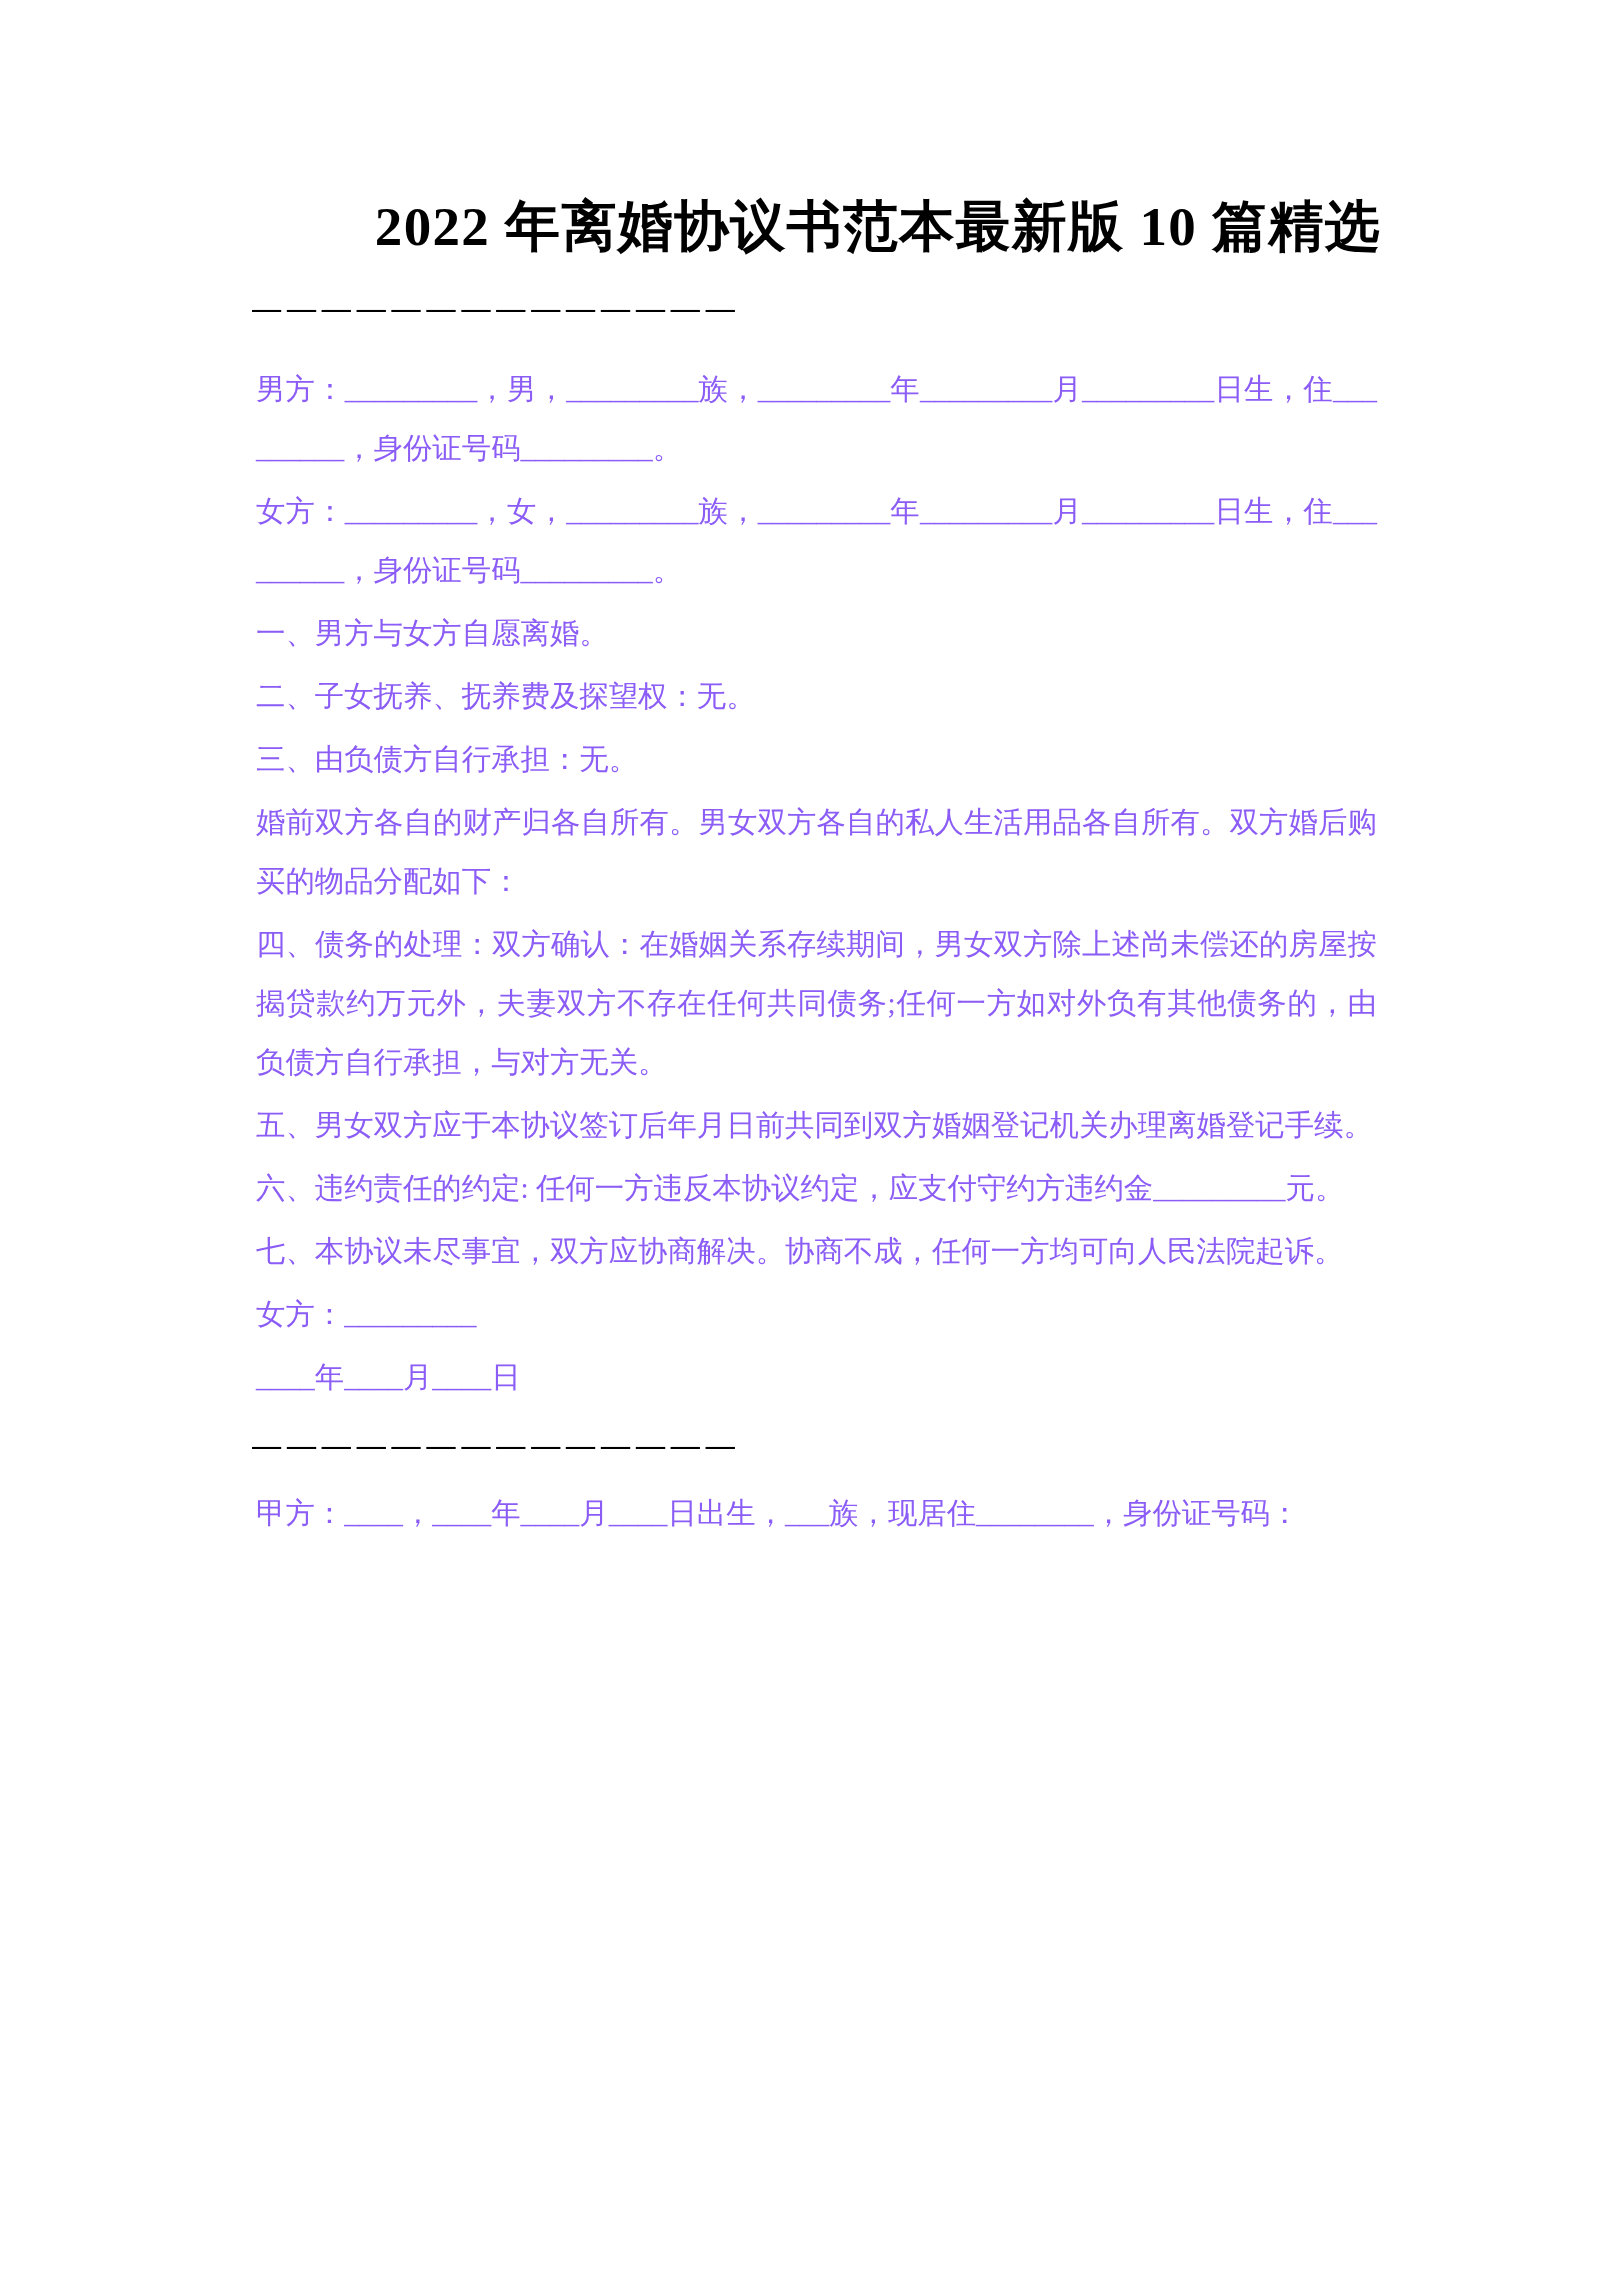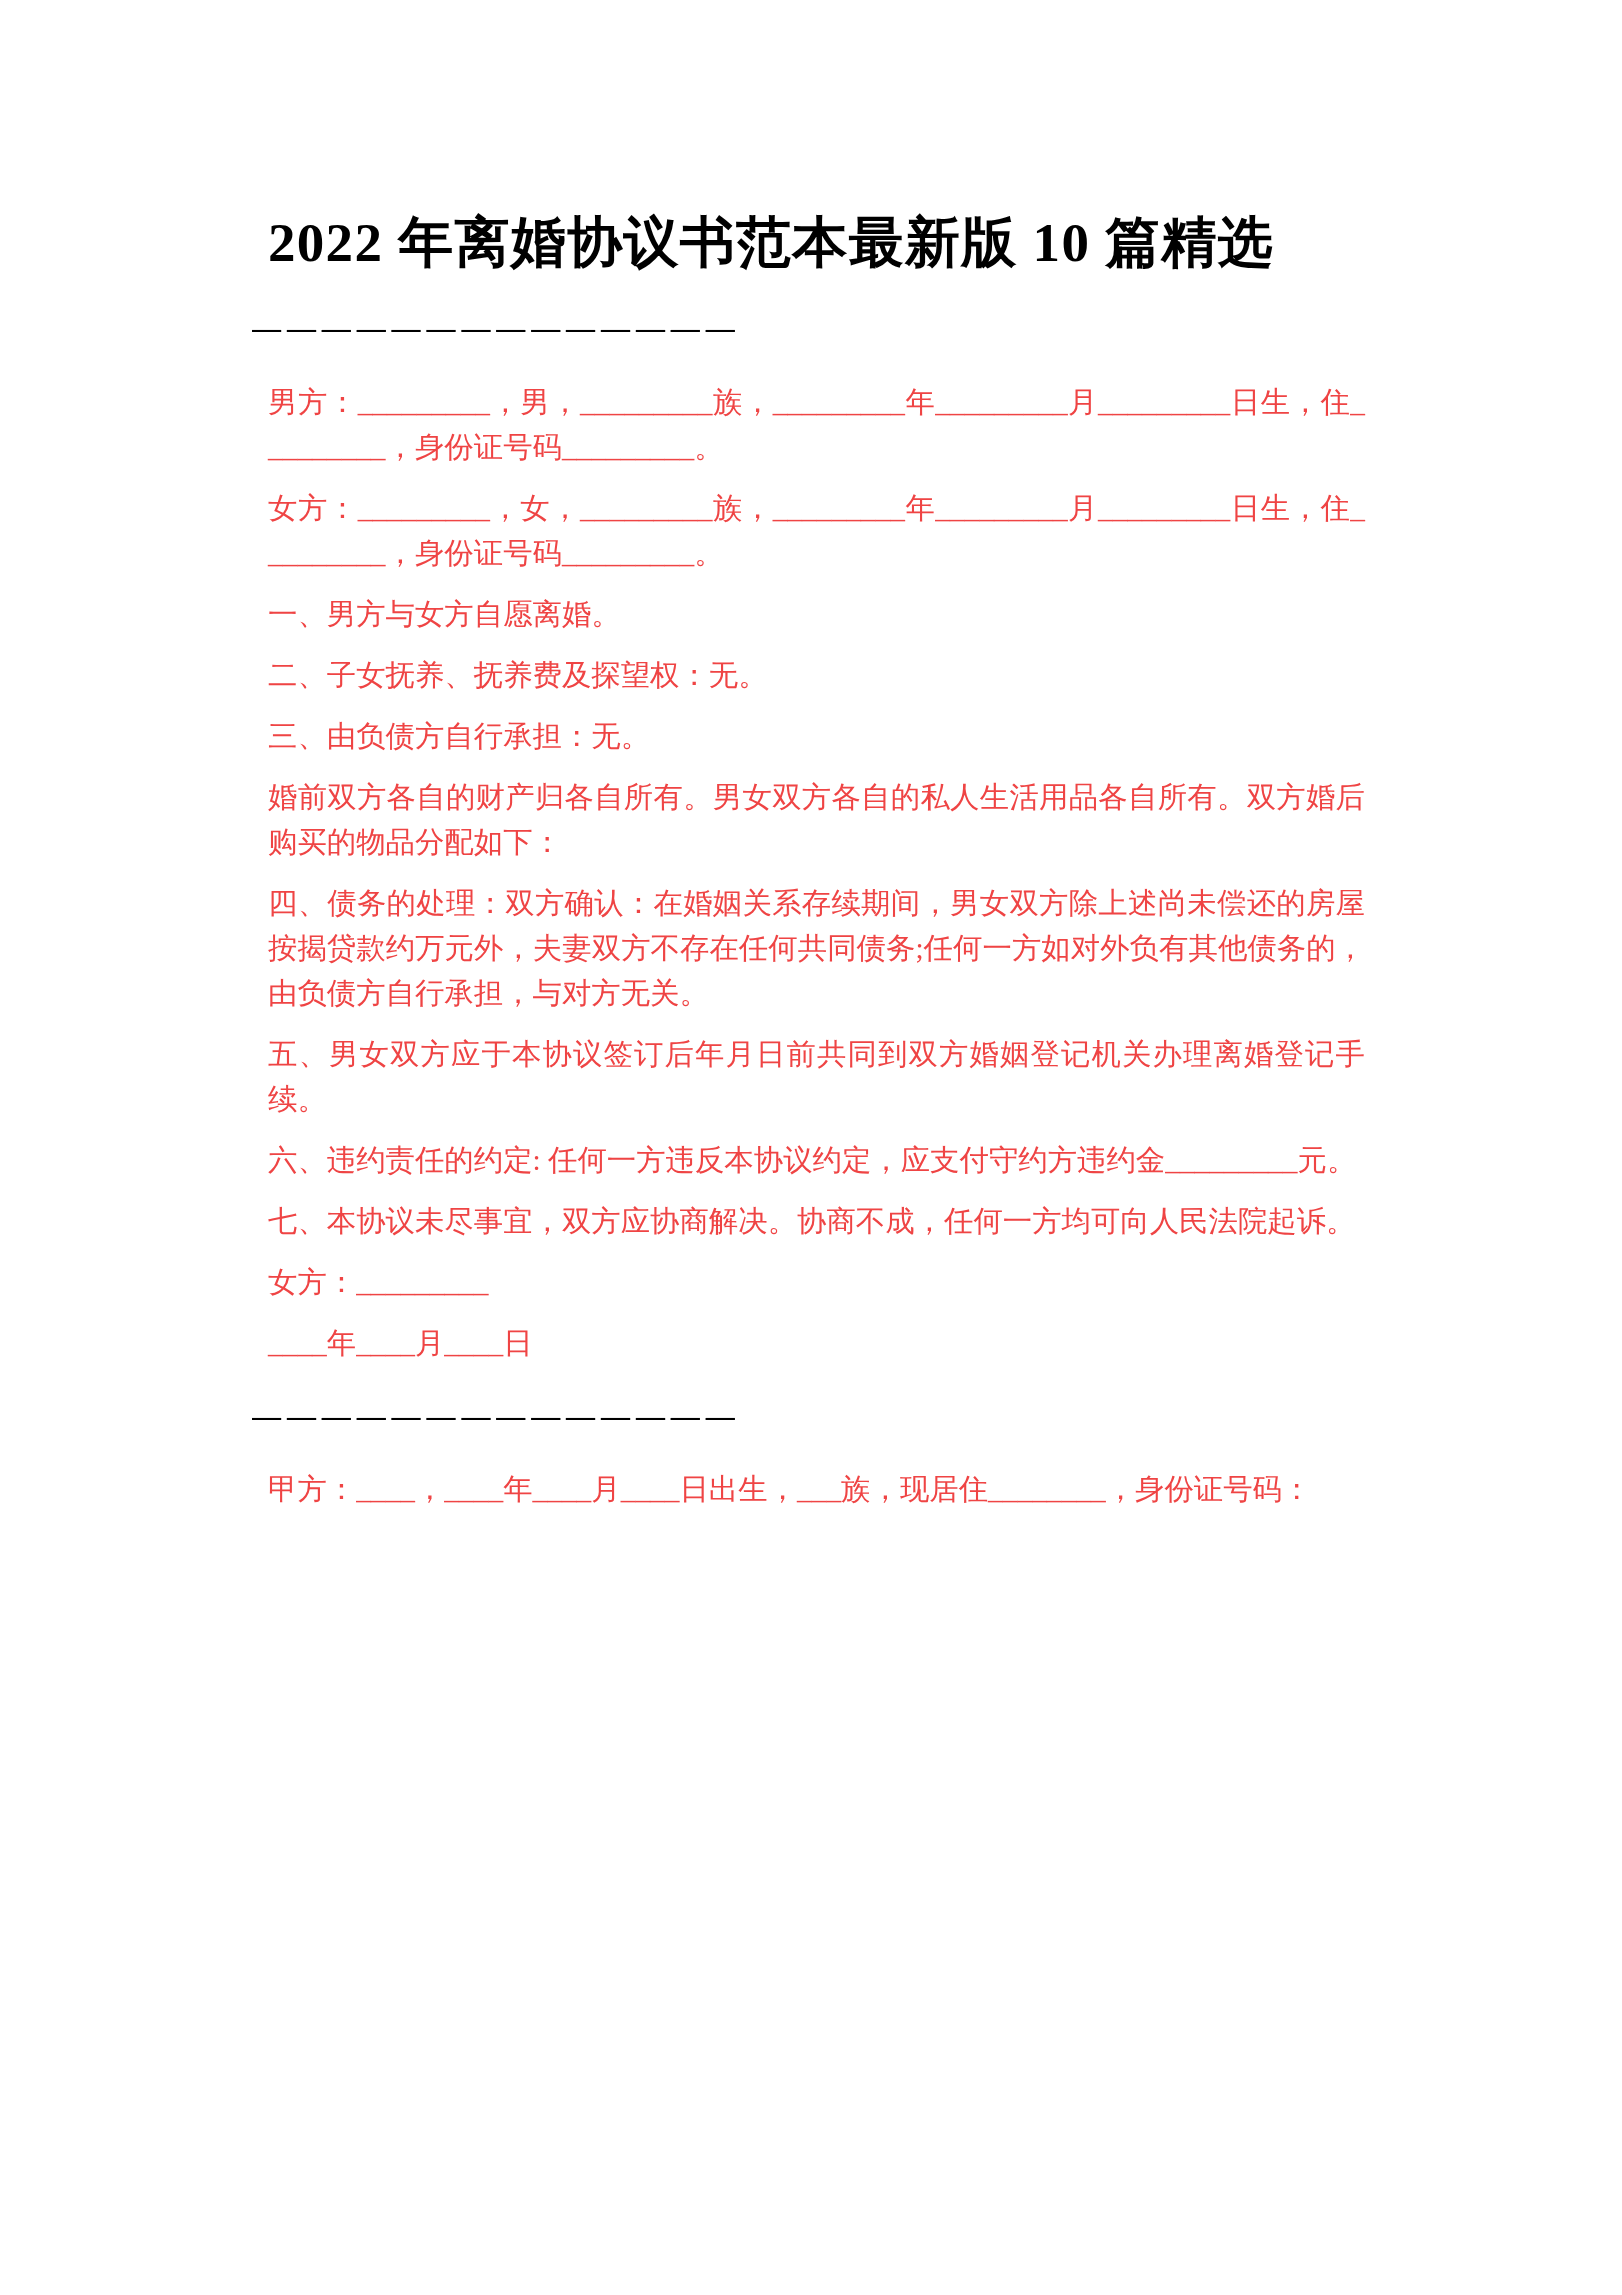--- a/index.html
+++ b/index.html
@@ -13,48 +13,48 @@
     height: 2295px;
     background: #ffffff;
     overflow: hidden;
     font-family: "Liberation Serif", "DejaVu Serif", serif;
     color: #000000;
   }
   .content {
     padding: 193px 242px 0 252px;
   }
   .doc-title {
-    margin: 16px;
+    margin: 0;
     font-size: 55px;
     font-weight: 700;
-    text-align: left;
+    text-align: right;
     letter-spacing: 1.3px;
     line-height: 1.25;
     color: #000000;
   }
   .divider {
     font-size: 29px;
     font-weight: 700;
     letter-spacing: 5.9px;
     line-height: 69px;
     white-space: nowrap;
     overflow: hidden;
     color: #000000;
   }
   .divider-top {
     margin-top: 11.8px;
     margin-bottom: 17px;
   }
   .body-text p {
-    margin: 16px;
+    margin: 4px;
     font-size: 29.4px;
-    line-height: 45px;
+    line-height: 59px;
     text-align: justify;
     word-break: break-all;
-    color: #ef4444;
+    color: #8b5cf6;
   }
   .body-text p.no-justify {
     text-align: left;
   }
 </style>
 </head>
 <body>
 
 <div class="page">
   <div class="content">

